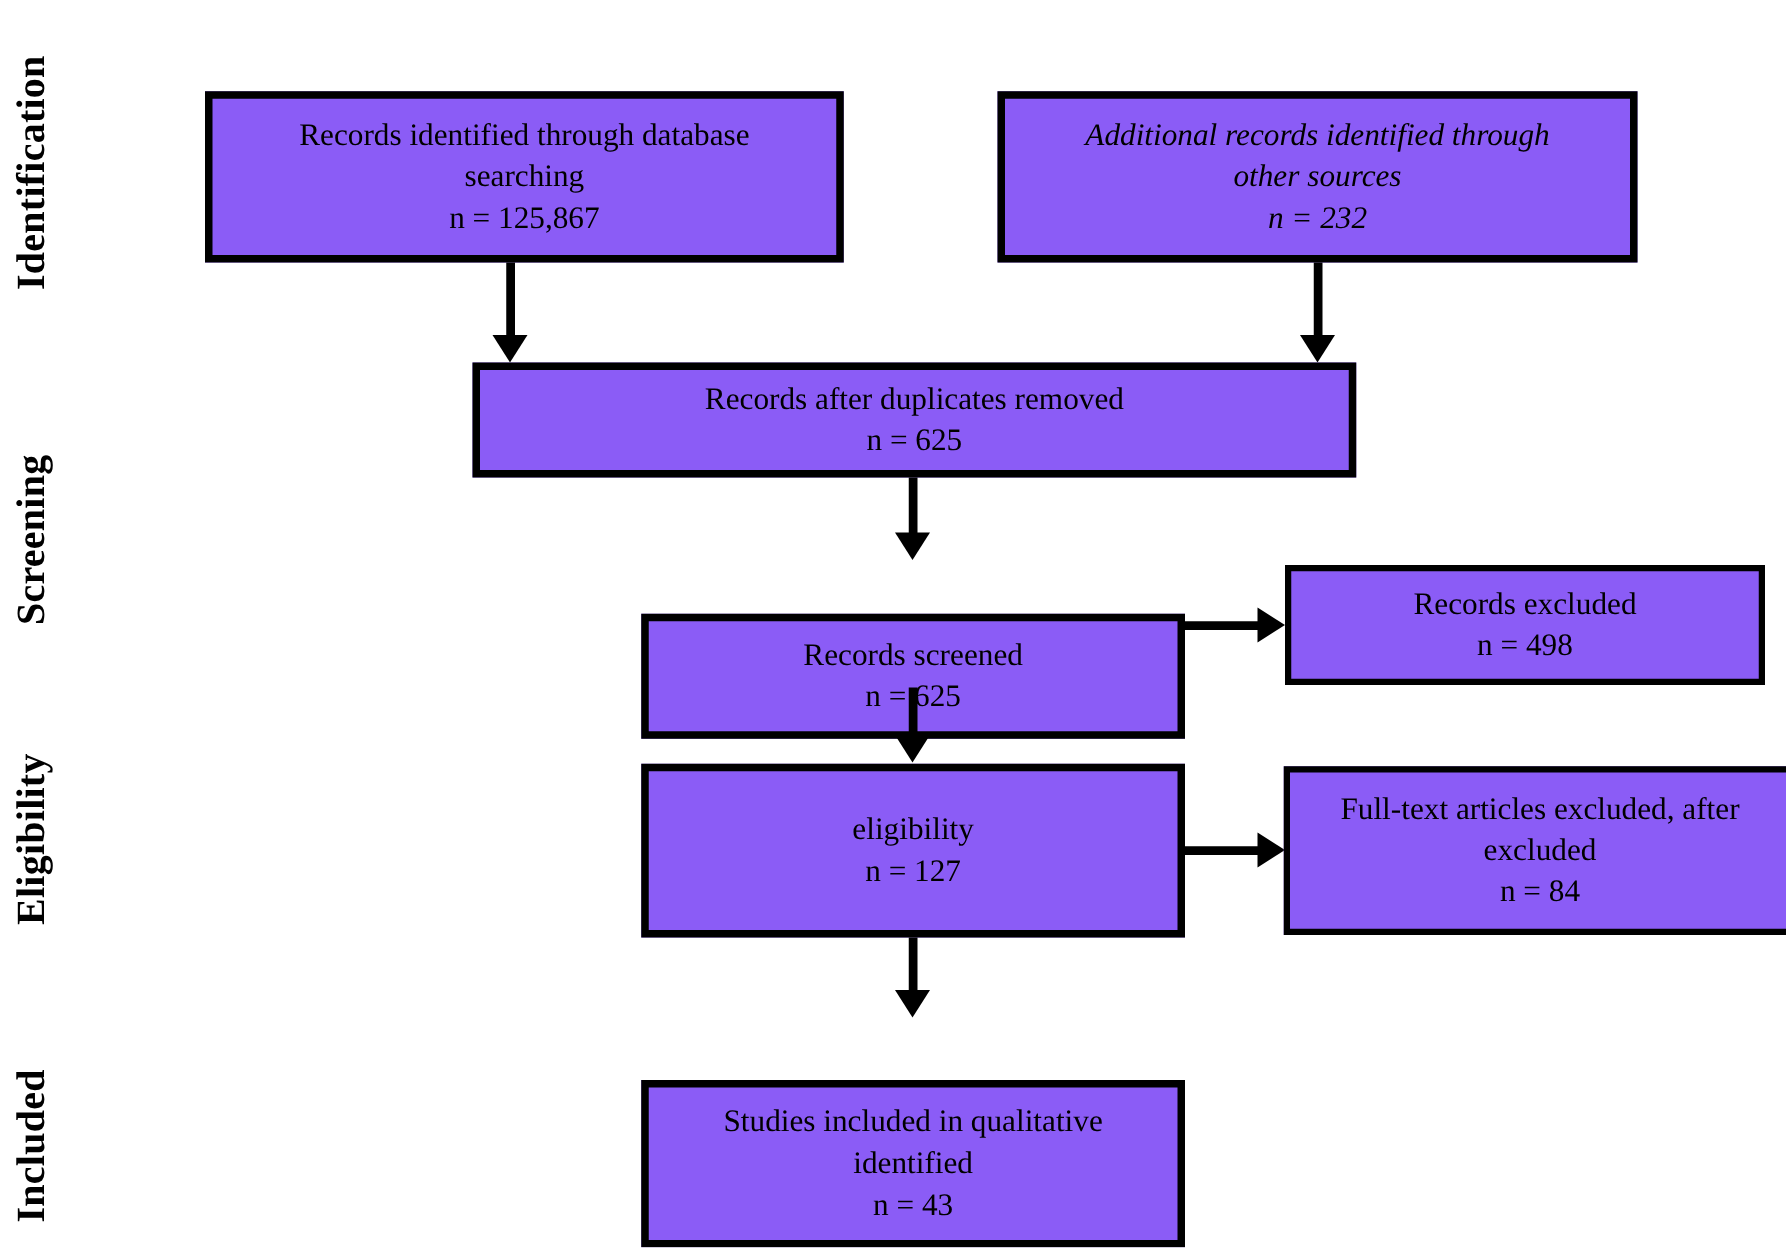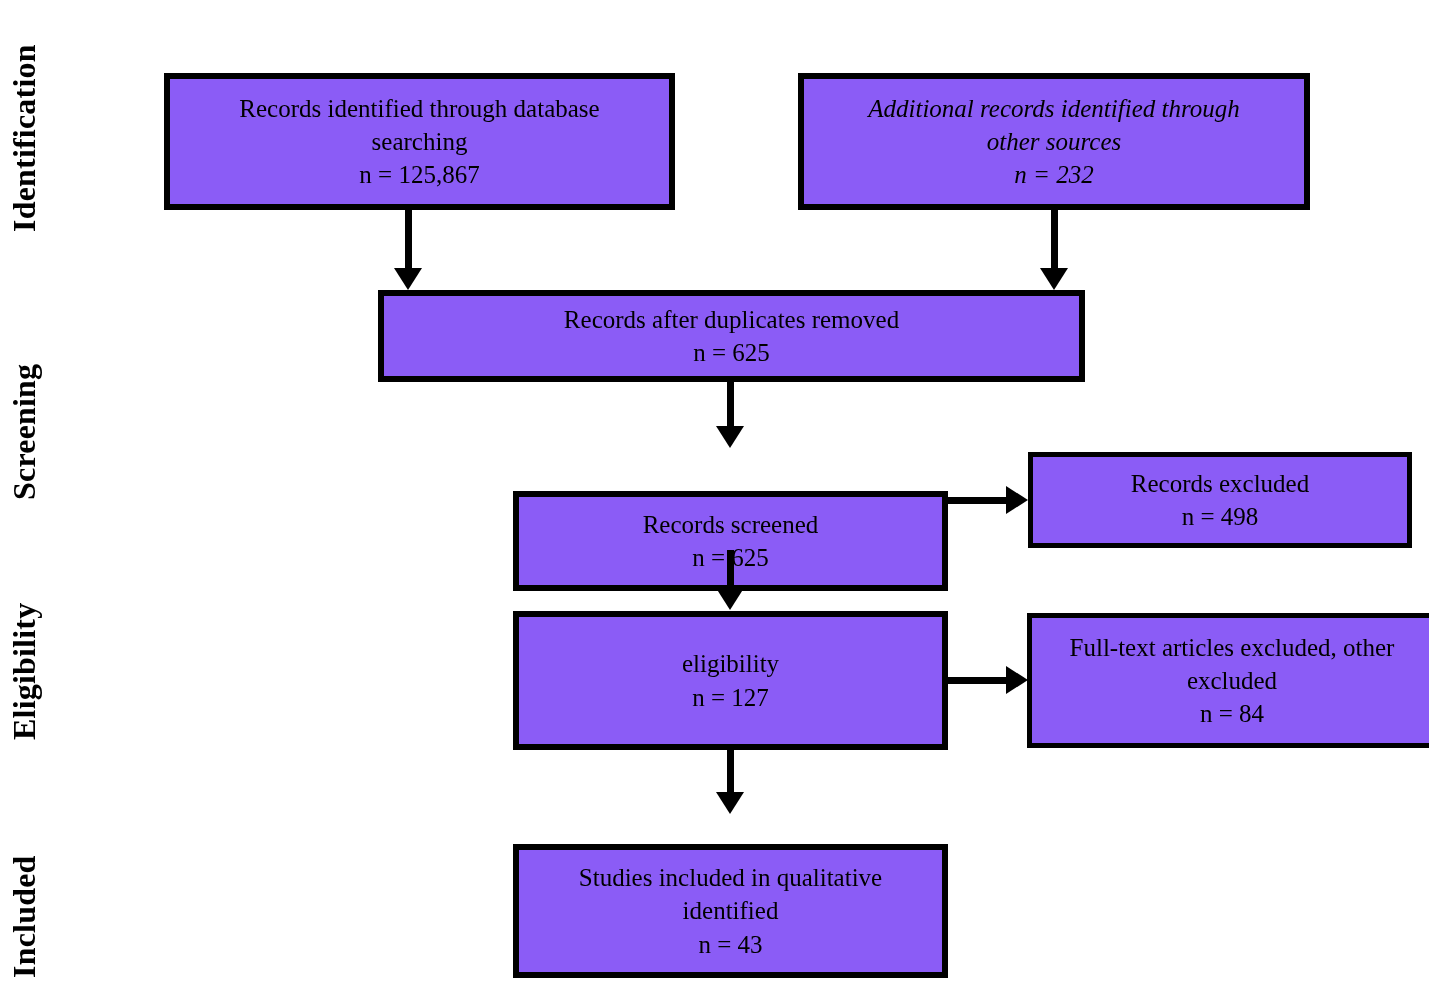--- a/index.html
+++ b/index.html
@@ -139,27 +139,27 @@
 
   <div class="pbox" style="left:513px; top:611px; width:435px; height:139px;">
     <div class="line">eligibility</div>
     <div class="line">n = 127</div>
   </div>
 
   <div class="hline" style="left:948px; top:677px; width:62px;"></div>
   <div class="arrow-right" style="left:1006px; top:666px;"></div>
 
   <div class="pbox thin" style="left:1027px; top:613px; width:410px; height:135px;">
-    <div class="line">Full-text articles excluded, other</div>
+    <div class="line">Full-text articles excluded, after</div>
     <div class="line">excluded</div>
     <div class="line">n = 84</div>
   </div>
 
   <div class="vline" style="left:727px; top:750px; height:44px;"></div>
   <div class="arrow-down" style="left:716px; top:792px;"></div>
 
-  <div class="pbox" style="left:513px; top:844px; width:435px; height:134px;">
+  <div class="pbox" style="left:513px; top:864px; width:435px; height:134px;">
     <div class="line">Studies included in qualitative</div>
     <div class="line">identified</div>
     <div class="line">n = 43</div>
   </div>
 
 </div>
 
 </body></html>

